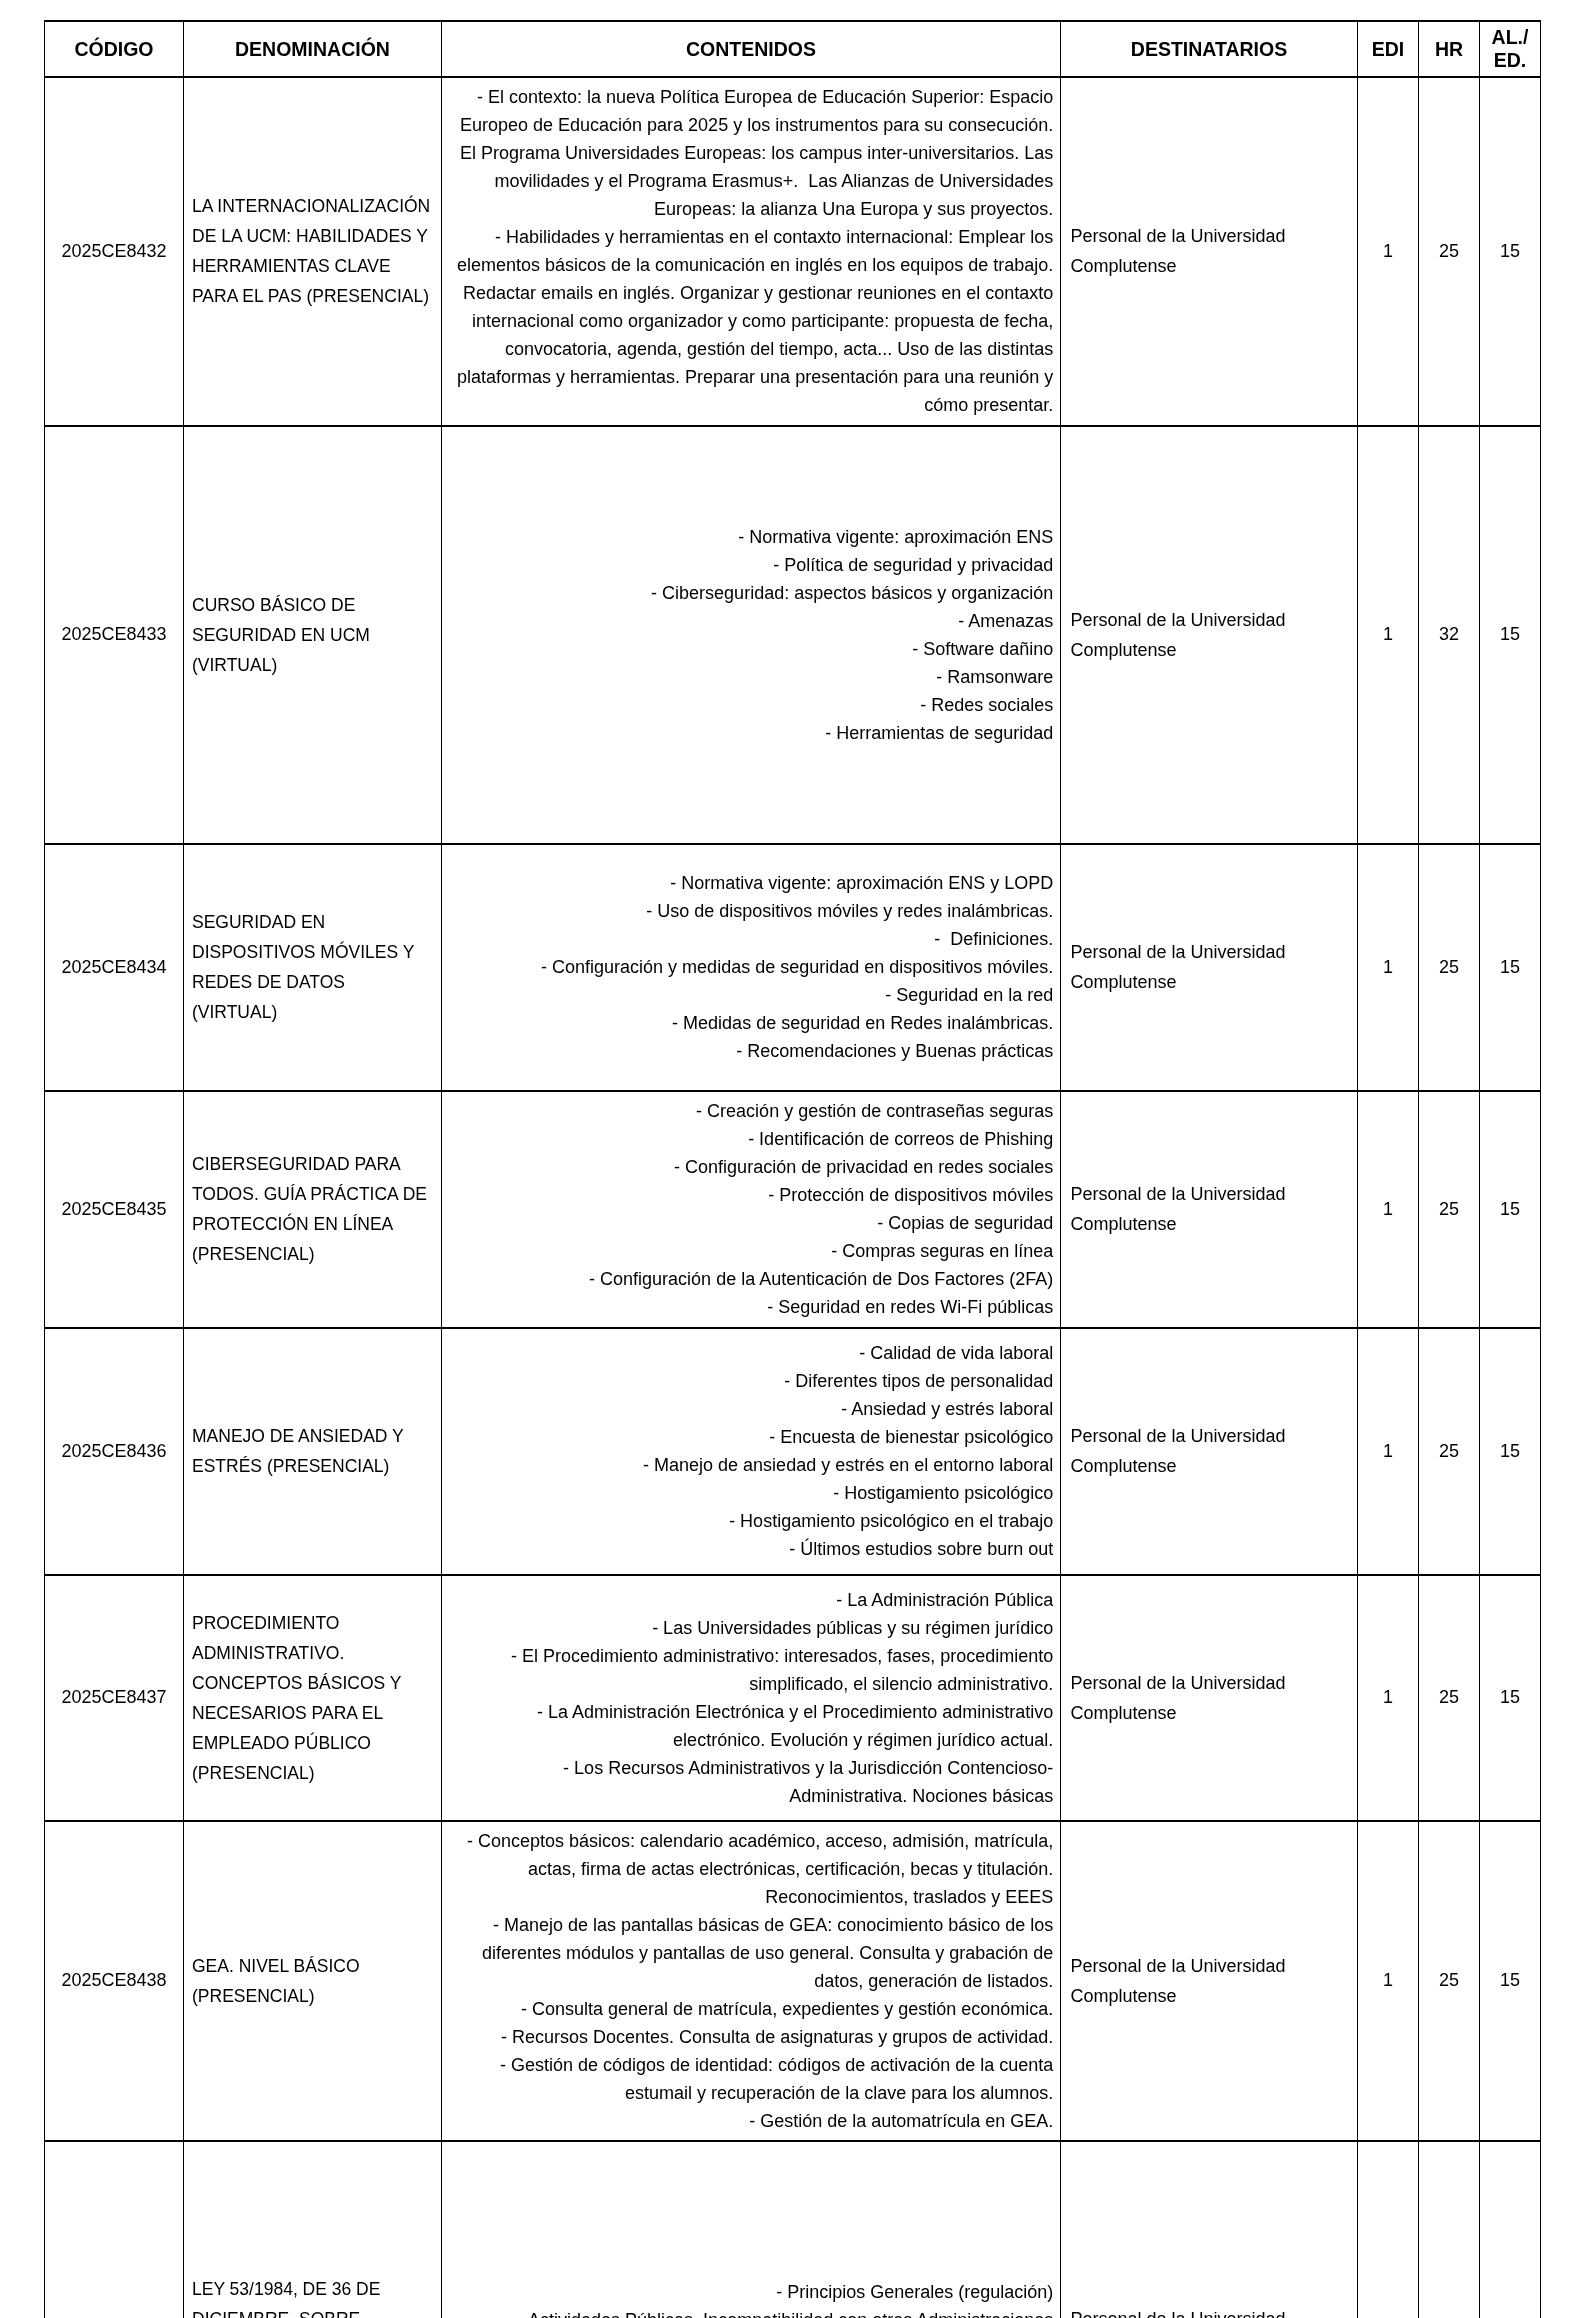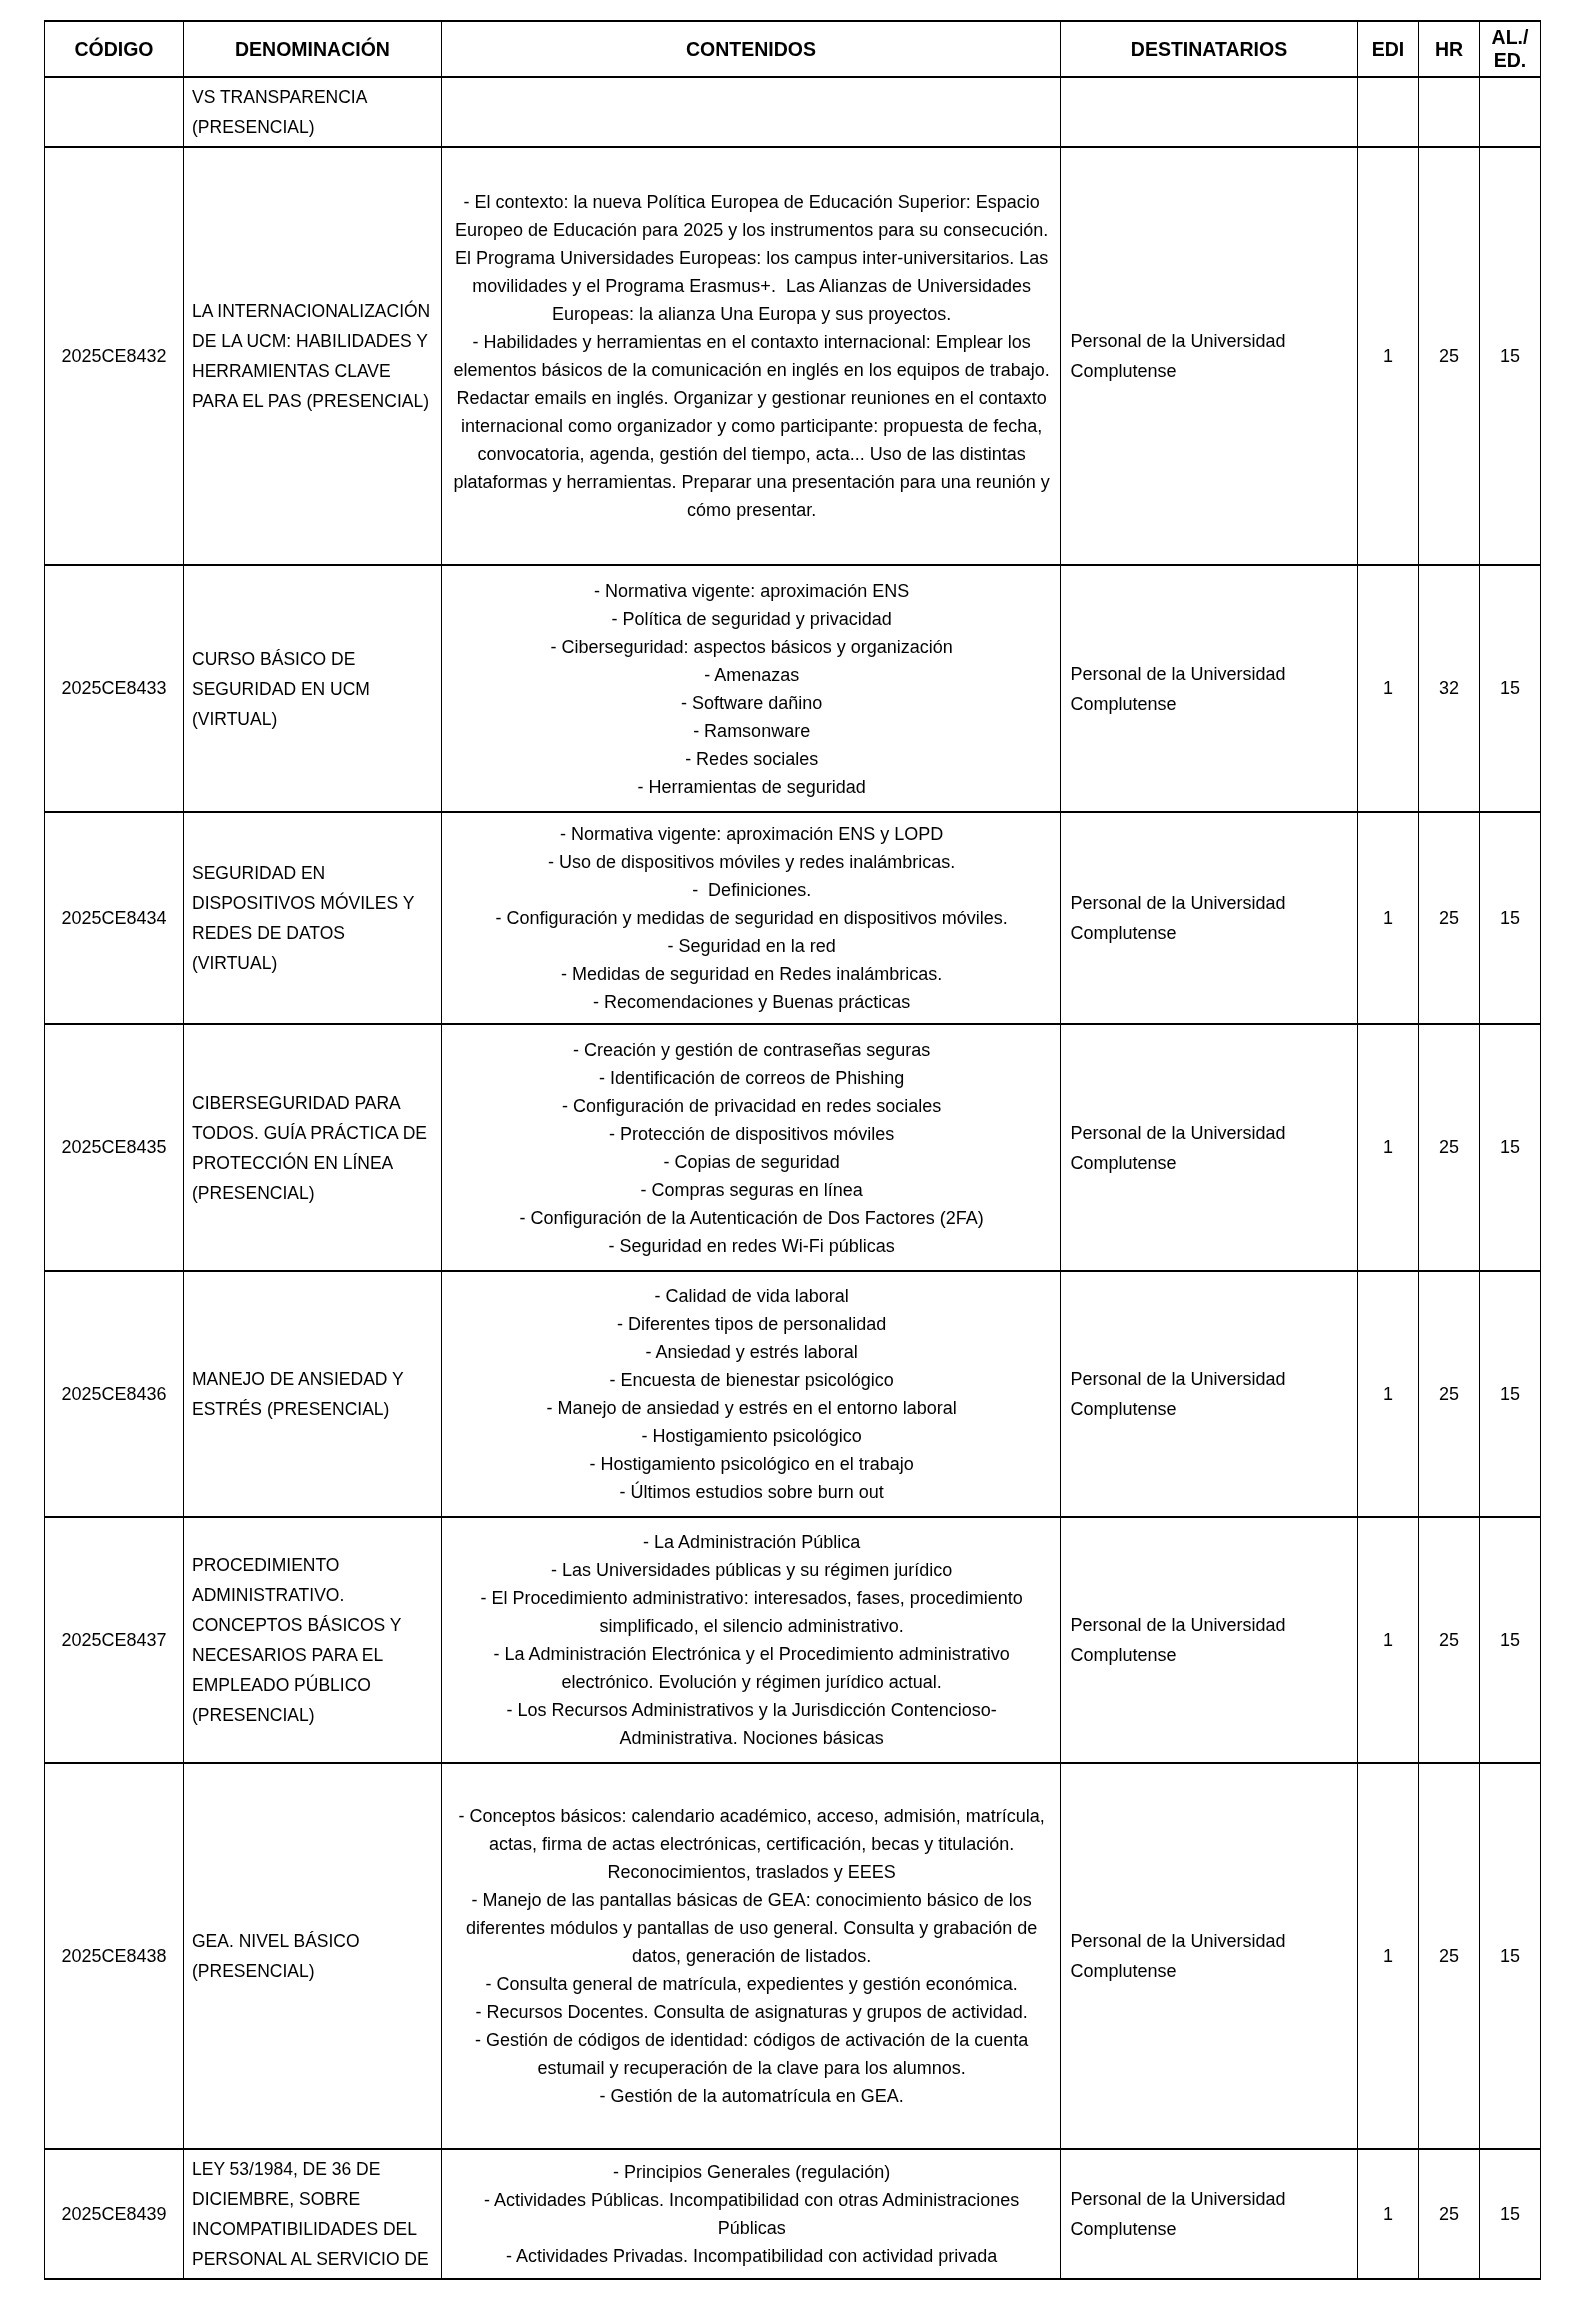--- a/index.html
+++ b/index.html
@@ -62,21 +62,21 @@
   }
   td.denominacion {
     font-size: 17.5px;
     line-height: 30px;
     text-align: left;
     padding: 4px 6.7px 4px 8px;
   }
   td.contenidos {
     font-size: 18px;
     line-height: 28px;
-    text-align: center;
+    text-align: right;
     white-space: pre-wrap;
     padding: 5.4px 6.7px 5.4px 8px;
   }
   td.destinatarios {
     font-size: 18px;
     line-height: 30px;
     text-align: left;
     padding: 4px 6.7px 4px 9.4px;
     border-radius: 13px;
   }
@@ -107,29 +107,20 @@
         <th>CONTENIDOS</th>
         <th>DESTINATARIOS</th>
         <th>EDI</th>
         <th>HR</th>
         <th>AL./
 ED.</th>
       </tr>
     </thead>
     <tbody>
         <tr>
-    <td class="codigo"></td>
-    <td class="denominacion">VS TRANSPARENCIA (PRESENCIAL)</td>
-    <td class="contenidos"></td>
-    <td class="destinatarios"></td>
-    <td class="num"></td>
-    <td class="num"></td>
-    <td class="num"></td>
-  </tr>
-        <tr>
     <td class="codigo">2025CE8432</td>
     <td class="denominacion">LA INTERNACIONALIZACIÓN DE LA UCM: HABILIDADES Y HERRAMIENTAS CLAVE PARA EL PAS (PRESENCIAL)</td>
     <td class="contenidos">- El contexto: la nueva Política Europea de Educación Superior: Espacio Europeo de Educación para 2025 y los instrumentos para su consecución. El Programa Universidades Europeas: los campus inter-universitarios. Las movilidades y el Programa Erasmus+.  Las Alianzas de Universidades Europeas: la alianza Una Europa y sus proyectos.
 - Habilidades y herramientas en el contaxto internacional: Emplear los elementos básicos de la comunicación en inglés en los equipos de trabajo. Redactar emails en inglés. Organizar y gestionar reuniones en el contaxto internacional como organizador y como participante: propuesta de fecha, convocatoria, agenda, gestión del tiempo, acta... Uso de las distintas plataformas y herramientas. Preparar una presentación para una reunión y cómo presentar.</td>
     <td class="destinatarios">Personal de la Universidad Complutense</td>
     <td class="num">1</td>
     <td class="num">25</td>
     <td class="num">15</td>
   </tr>
         <tr>

